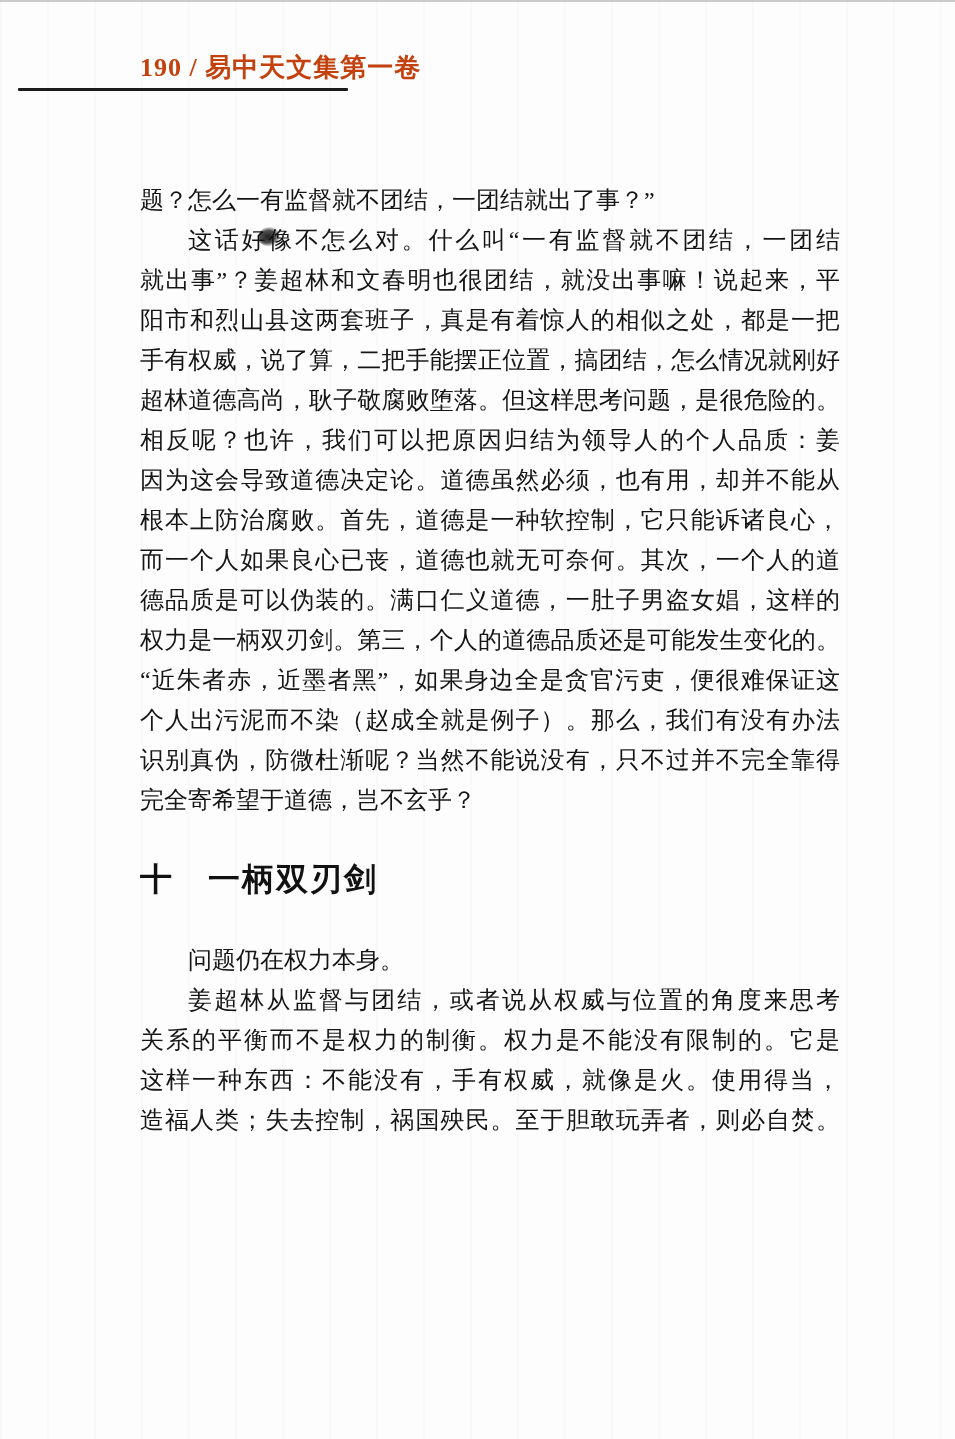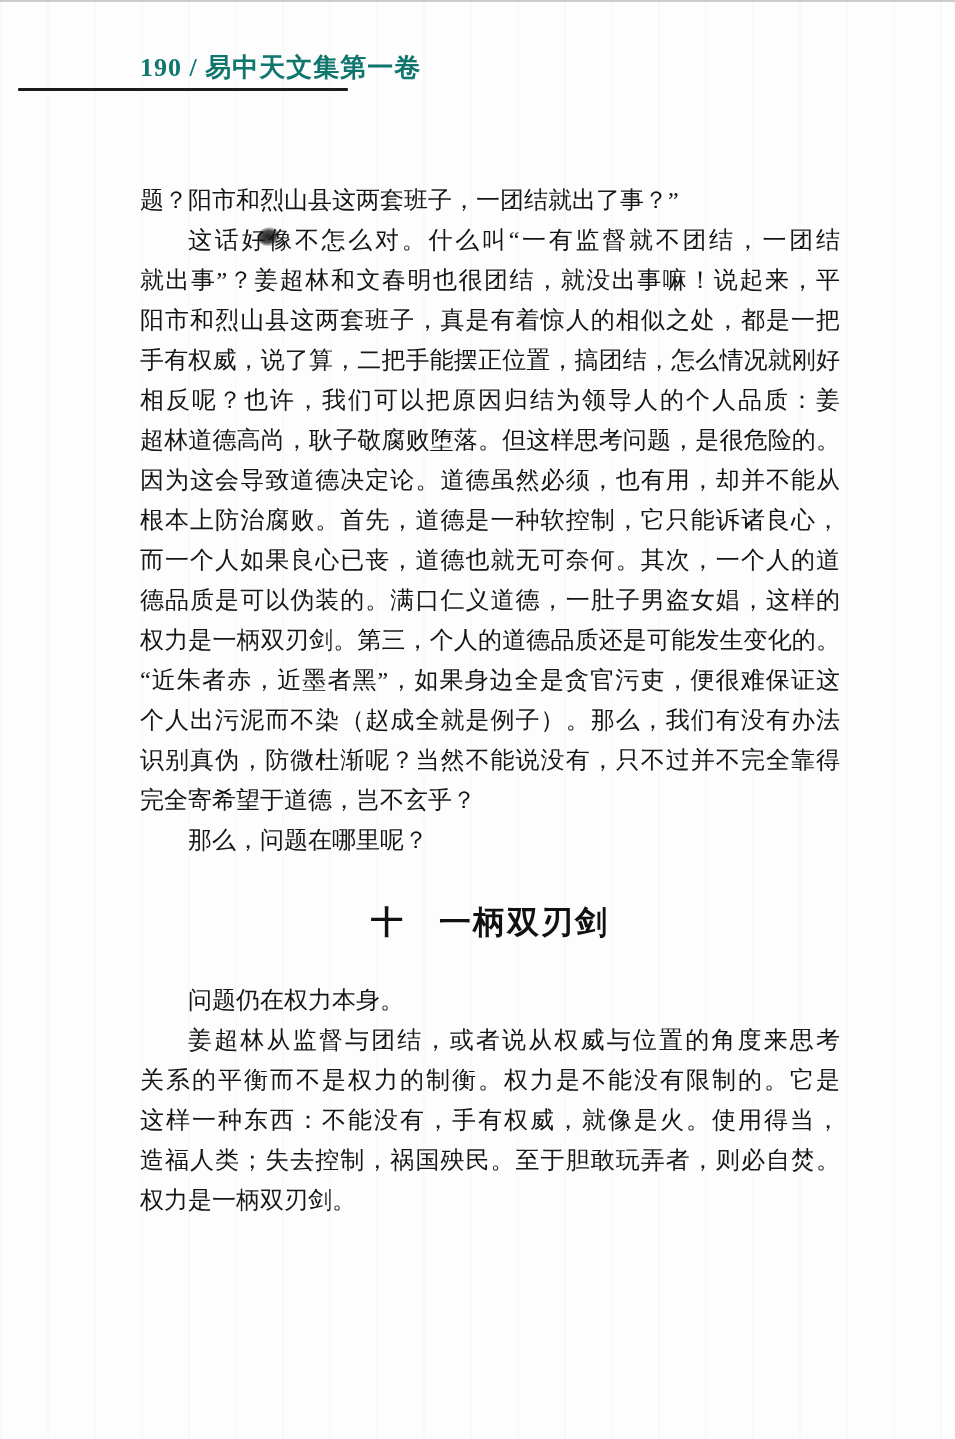--- a/index.html
+++ b/index.html
@@ -25,21 +25,21 @@
     background: rgba(60,60,60,0.25);
   }
 
   .running-header {
     position: absolute;
     left: 140px;
     top: 52px;
     font-size: 26px;
     line-height: 32px;
     font-weight: 600;
-    color: #0f766e;
+    color: #c2410c;
     letter-spacing: 1px;
     white-space: nowrap;
   }
 
   .header-rule {
     position: absolute;
     left: 18px;
     top: 88px;
     width: 330px;
     height: 3px;
@@ -62,22 +62,22 @@
   .line.just {
     text-align: justify;
     text-align-last: justify;
   }
   .line.indent { text-indent: 2em; }
 
   .section-heading {
     margin: 40px 0 36px 0;
     height: 44px;
     line-height: 44px;
-    text-align: center;
-    font-family: Liberation Serif, serif;
+    text-align: left;
+    font-family: Liberation Mono, monospace;
     font-weight: bold;
     font-size: 32px;
     letter-spacing: 2px;
     color: #111;
   }
 
   .ink-smudge {
     position: absolute;
     left: 258px;
     top: 227px;
@@ -91,41 +91,39 @@
 </head>
 <body>
 
 <div class="scan-top-edge"></div>
 
 <div class="running-header">190 / 易中天文集第一卷</div>
 
 <div class="header-rule"></div>
 
 <div class="text-block" id="block-1">
-    <div class="line">题？阳市和烈山县这两套班子，一团结就出了事？”</div>
+    <div class="line">题？怎么一有监督就不团结，一团结就出了事？”</div>
     <div class="line indent just">这话好像不怎么对。什么叫“一有监督就不团结，一团结</div>
     <div class="line just">就出事”？姜超林和文春明也很团结，就没出事嘛！说起来，平</div>
     <div class="line just">阳市和烈山县这两套班子，真是有着惊人的相似之处，都是一把</div>
     <div class="line just">手有权威，说了算，二把手能摆正位置，搞团结，怎么情况就刚好</div>
+    <div class="line just">超林道德高尚，耿子敬腐败堕落。但这样思考问题，是很危险的。</div>
     <div class="line just">相反呢？也许，我们可以把原因归结为领导人的个人品质：姜</div>
-    <div class="line just">超林道德高尚，耿子敬腐败堕落。但这样思考问题，是很危险的。</div>
     <div class="line just">因为这会导致道德决定论。道德虽然必须，也有用，却并不能从</div>
     <div class="line just">根本上防治腐败。首先，道德是一种软控制，它只能诉诸良心，</div>
     <div class="line just">而一个人如果良心已丧，道德也就无可奈何。其次，一个人的道</div>
     <div class="line just">德品质是可以伪装的。满口仁义道德，一肚子男盗女娼，这样的</div>
     <div class="line just">权力是一柄双刃剑。第三，个人的道德品质还是可能发生变化的。</div>
     <div class="line just">“近朱者赤，近墨者黑”，如果身边全是贪官污吏，便很难保证这</div>
     <div class="line just">个人出污泥而不染（赵成全就是例子）。那么，我们有没有办法</div>
     <div class="line just">识别真伪，防微杜渐呢？当然不能说没有，只不过并不完全靠得</div>
     <div class="line">完全寄希望于道德，岂不玄乎？</div>
-    <div class="line indent">那么，问题在哪里呢？</div>
     <div class="section-heading">十　一柄双刃剑</div>
     <div>
       <div class="line indent">问题仍在权力本身。</div>
       <div class="line indent just">姜超林从监督与团结，或者说从权威与位置的角度来思考</div>
       <div class="line just">关系的平衡而不是权力的制衡。权力是不能没有限制的。它是</div>
       <div class="line just">这样一种东西：不能没有，手有权威，就像是火。使用得当，</div>
       <div class="line just">造福人类；失去控制，祸国殃民。至于胆敢玩弄者，则必自焚。</div>
-      <div class="line">权力是一柄双刃剑。</div>
     </div>
   </div>
 
 <div class="ink-smudge"></div>
 
 </body></html>

